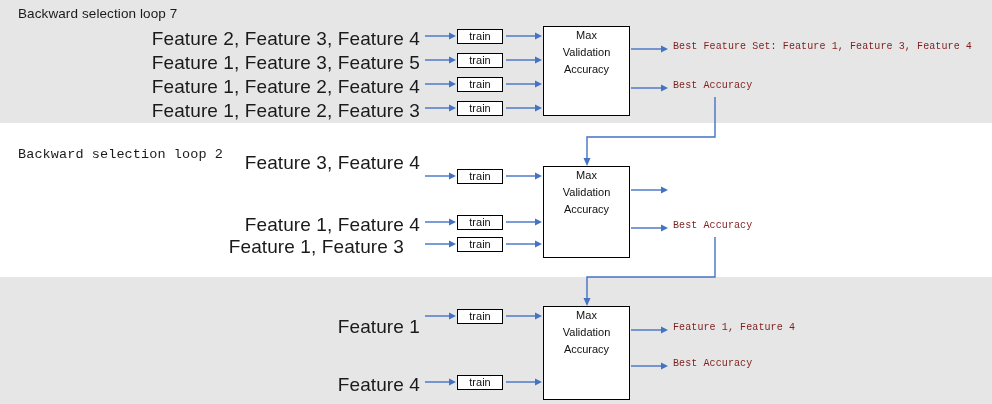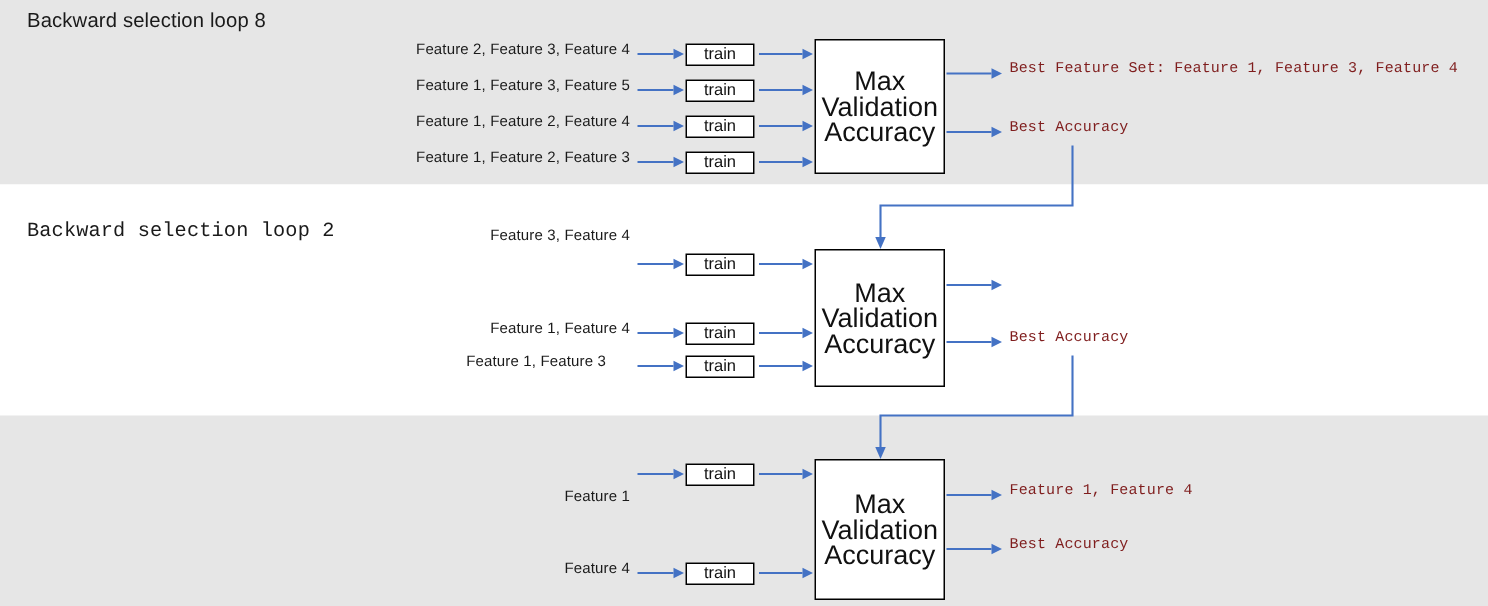--- a/index.html
+++ b/index.html
@@ -2,41 +2,41 @@
 <html><head>
 <meta charset="utf-8">
 <style>
   html,body{margin:0;padding:0;}
   body{width:992px;height:404px;background:#ffffff;font-family:"Liberation Sans",sans-serif;color:#111;overflow:hidden;}
   #stage{position:relative;width:992px;height:404px;}
   .band{position:absolute;left:0;width:992px;}
   .band.gray{background:#e6e6e6;}
   .band.white{background:#ffffff;}
   .loop-title{position:absolute;font-size:13.5px;color:#1a1a1a;white-space:nowrap;letter-spacing:.1px;}
-  .featlabel{position:absolute;font-size:10px;color:#1a1a1a;white-space:nowrap;text-align:right;letter-spacing:.1px;}
+  .featlabel{position:absolute;font-size:19px;color:#1a1a1a;white-space:nowrap;text-align:right;letter-spacing:.1px;}
   .outlabel{position:absolute;font-size:10px;color:#7f1d1d;white-space:nowrap;letter-spacing:.1px;font-family:Liberation Mono, monospace;}
   .trainbox{position:absolute;width:46px;height:15px;border:1px solid #000;background:#fff;box-sizing:border-box;
             font-size:11px;line-height:13px;text-align:center;color:#111;}
   .maxbox{position:absolute;width:87px;border:1.4px solid #000;background:#fff;box-sizing:border-box;
-          display:flex;align-items:center;justify-content:center;text-align:center;font-size:18px;line-height:17px;color:#111;}
+          display:flex;justify-content:center;text-align:center;font-size:11px;line-height:17px;color:#111;}
   .arrow{position:absolute;height:10px;overflow:visible;}
   .arrow svg{display:block;overflow:visible;}
   .vline{position:absolute;overflow:visible;}
   .vline svg{display:block;overflow:visible;}
 </style>
 </head>
 <body>
 
 <div id="stage">
 
   <div class="band gray" style="top:0;height:123px;"></div>
   <div class="band white" style="top:123px;height:154px;"></div>
   <div class="band gray" style="top:277px;height:127px;"></div>
 
-  <div class="loop-title" style="left:18px;top:6px;">Backward selection loop 8</div>
+  <div class="loop-title" style="left:18px;top:6px;">Backward selection loop 7</div>
 
   <div class="featlabel" style="left:60px;top:28px;width:360px;">Feature 2, Feature 3, Feature 4</div>
   <div class="featlabel" style="left:60px;top:52px;width:360px;">Feature 1, Feature 3, Feature 5</div>
   <div class="featlabel" style="left:60px;top:76px;width:360px;">Feature 1, Feature 2, Feature 4</div>
   <div class="featlabel" style="left:60px;top:100px;width:360px;">Feature 1, Feature 2, Feature 3</div>
 
   <div class="arrow" style="left:425px;top:31px;">
     <svg width="32" height="10">
         <line x1="0" y1="5" x2="24" y2="5" stroke="#4472c4" stroke-width="1.4"></line>
         <polygon points="24,1.5 31,5 24,8.5" fill="#4472c4"></polygon>
@@ -194,21 +194,21 @@
   <div class="outlabel" style="left:673px;top:220px;">Best Accuracy</div>
 
   <div class="vline" style="left:580px;top:237px;">
     <svg width="160" height="72">
       <polyline points="135,0 135,40 7,40 7,62" fill="none" stroke="#4472c4" stroke-width="1.4"></polyline>
       <polygon points="3.5,61 7,69 10.5,61" fill="#4472c4"></polygon>
     </svg>
   </div>
 
 
-  <div class="featlabel" style="left:200px;top:326px;width:220px;">Feature 1</div>
+  <div class="featlabel" style="left:200px;top:316px;width:220px;">Feature 1</div>
   <div class="featlabel" style="left:200px;top:374px;width:220px;">Feature 4</div>
 
   <div class="arrow" style="left:425px;top:311px;">
     <svg width="32" height="10">
         <line x1="0" y1="5" x2="24" y2="5" stroke="#4472c4" stroke-width="1.4"></line>
         <polygon points="24,1.5 31,5 24,8.5" fill="#4472c4"></polygon>
       </svg>
     </div>
   <div class="arrow" style="left:425px;top:377px;">
     <svg width="32" height="10">

